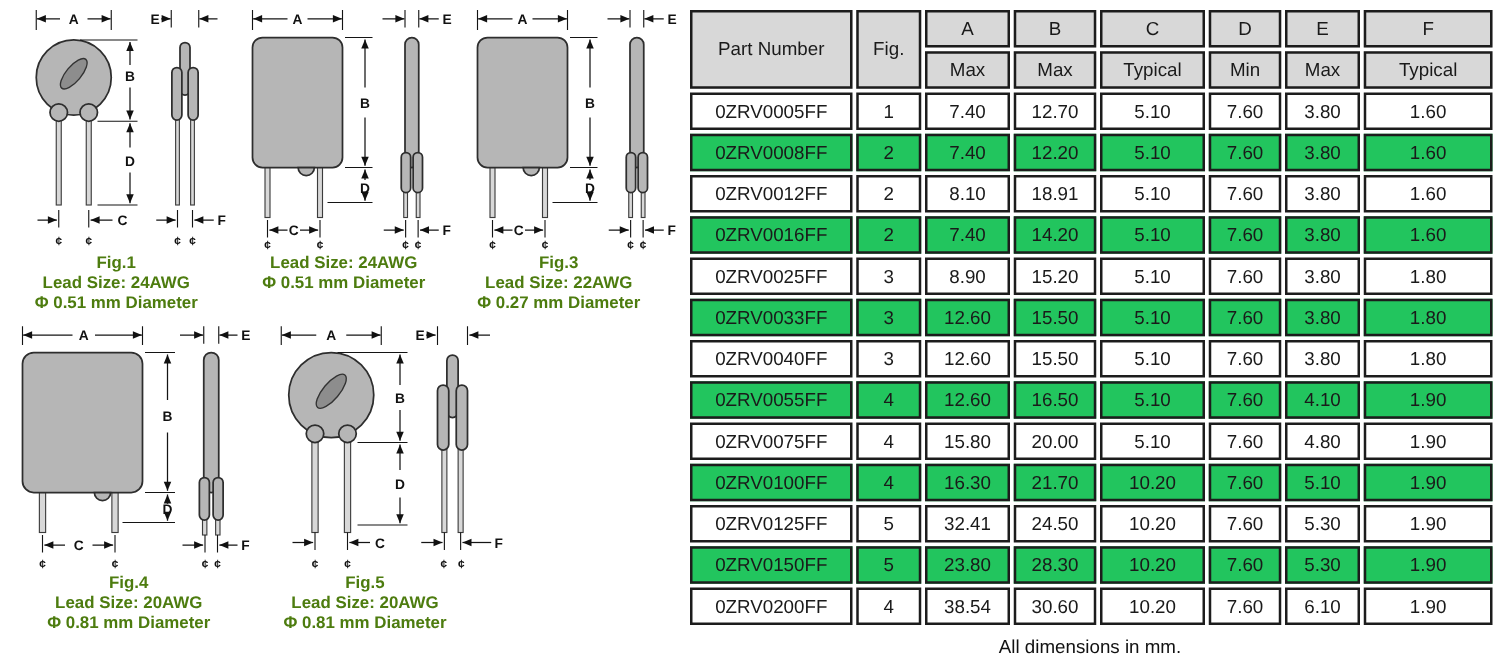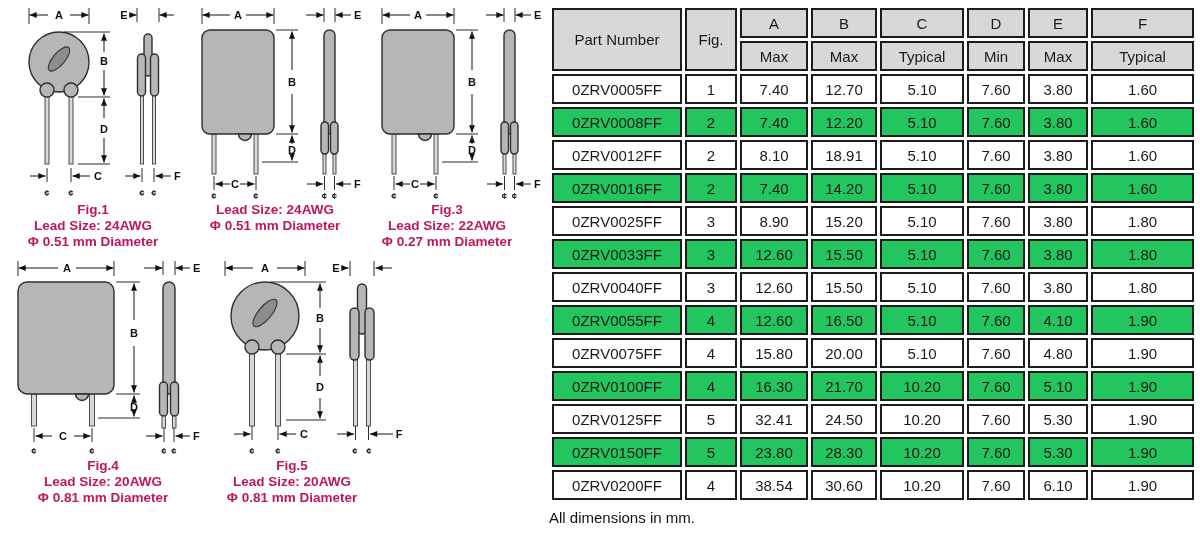--- a/index.html
+++ b/index.html
@@ -7,30 +7,30 @@
        font-family:"Liberation Sans",sans-serif;color:#111;overflow:hidden;}
   .abs{position:absolute;}
   
   svg text{font-family:"Liberation Sans",sans-serif;font-weight:bold;font-size:11px;fill:#111;}
   svg text.cl{font-size:9.5px;}
   .bd{fill:#b6b6b6;stroke:#2e2e2e;stroke-width:1.4;}
   .ld{fill:#d8d8d8;stroke:#3c3c3c;stroke-width:0.9;}
   .mk{fill:#8d8d8d;stroke:#333;stroke-width:1.1;}
   .dl{stroke:#141414;stroke-width:1;fill:none;}
   .xl{stroke:#141414;stroke-width:0.9;}
-  .caption{position:absolute;text-align:center;font-weight:bold;font-size:13.5px;line-height:16px;color:#be185d;}
+  .caption{position:absolute;text-align:center;font-weight:bold;font-size:13.5px;line-height:16px;color:#4d7c0f;}
   
   .table-wrap{position:absolute;left:549px;top:5px;width:648px;}
   table.spec{border-collapse:separate;border-spacing:3px;table-layout:fixed;width:648px;}
   table.spec th,table.spec td{box-sizing:border-box;border:2px solid #1c1c1c;height:30px;
       text-align:center;vertical-align:middle;font-size:15px;font-weight:normal;color:#1a1a1a;
       padding:0 2px;background:#ffffff;overflow:hidden;white-space:nowrap;}
   table.spec th{background:#d8d8d8;}
   table.spec tr.shade td{background:#22c55e;}
-  .footer-note{margin-top:6px;text-align:left;font-size:15px;color:#111;padding-right:2px;}
+  .footer-note{margin-top:6px;text-align:center;font-size:15px;color:#111;padding-right:2px;}
 </style>
 </head>
 <body>
 
 <svg class="abs" style="left:4px;top:4px" width="178" height="196" viewBox="0 0 178 196">
   <defs>
       <marker id="m1" viewBox="0 0 8 8" refX="7.6" refY="4" markerWidth="8" markerHeight="8" orient="auto" markerUnits="userSpaceOnUse">
         <path d="M0.4,1 L7.6,4 L0.4,7 Z" fill="#111"></path>
       </marker>
     </defs>

